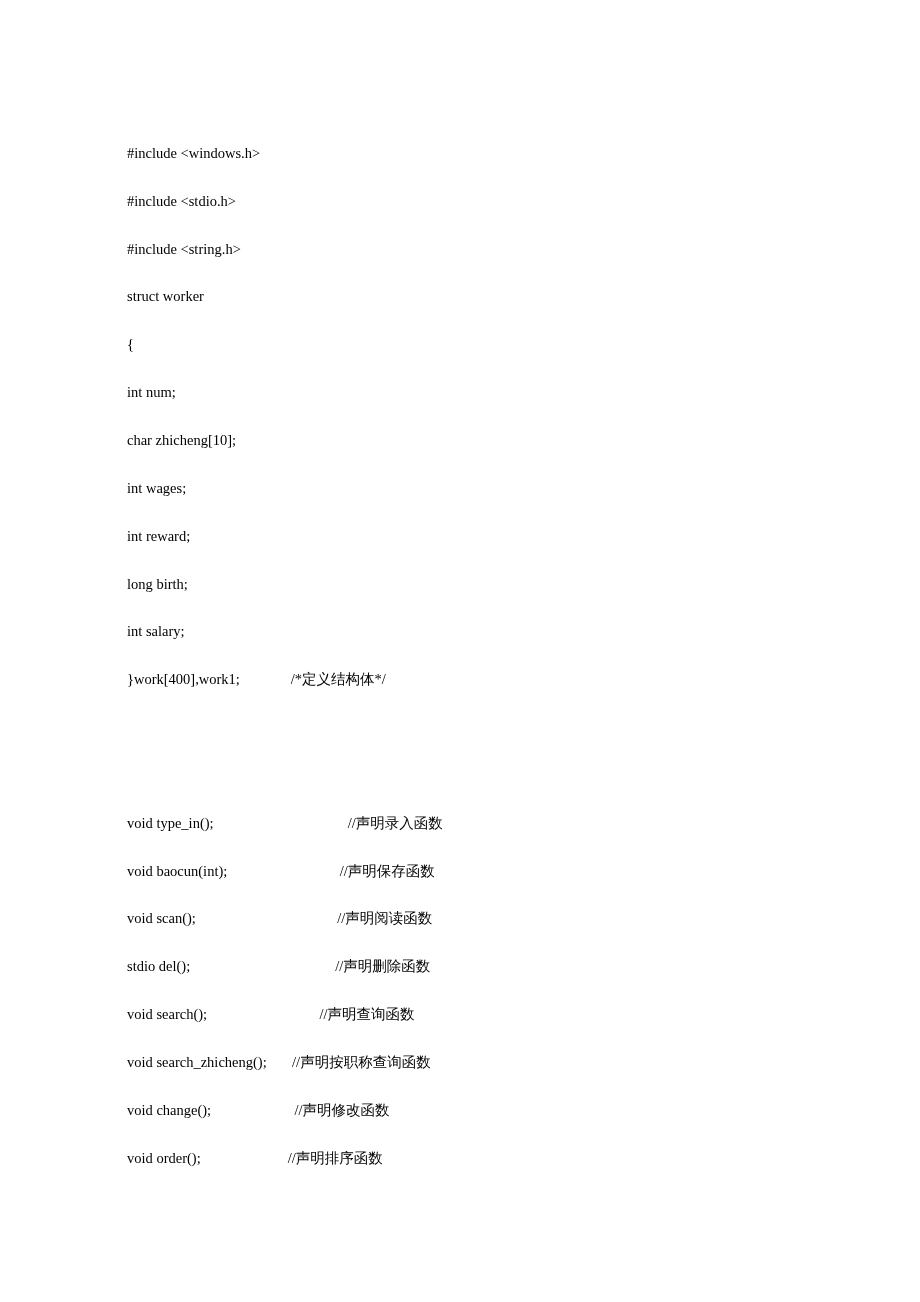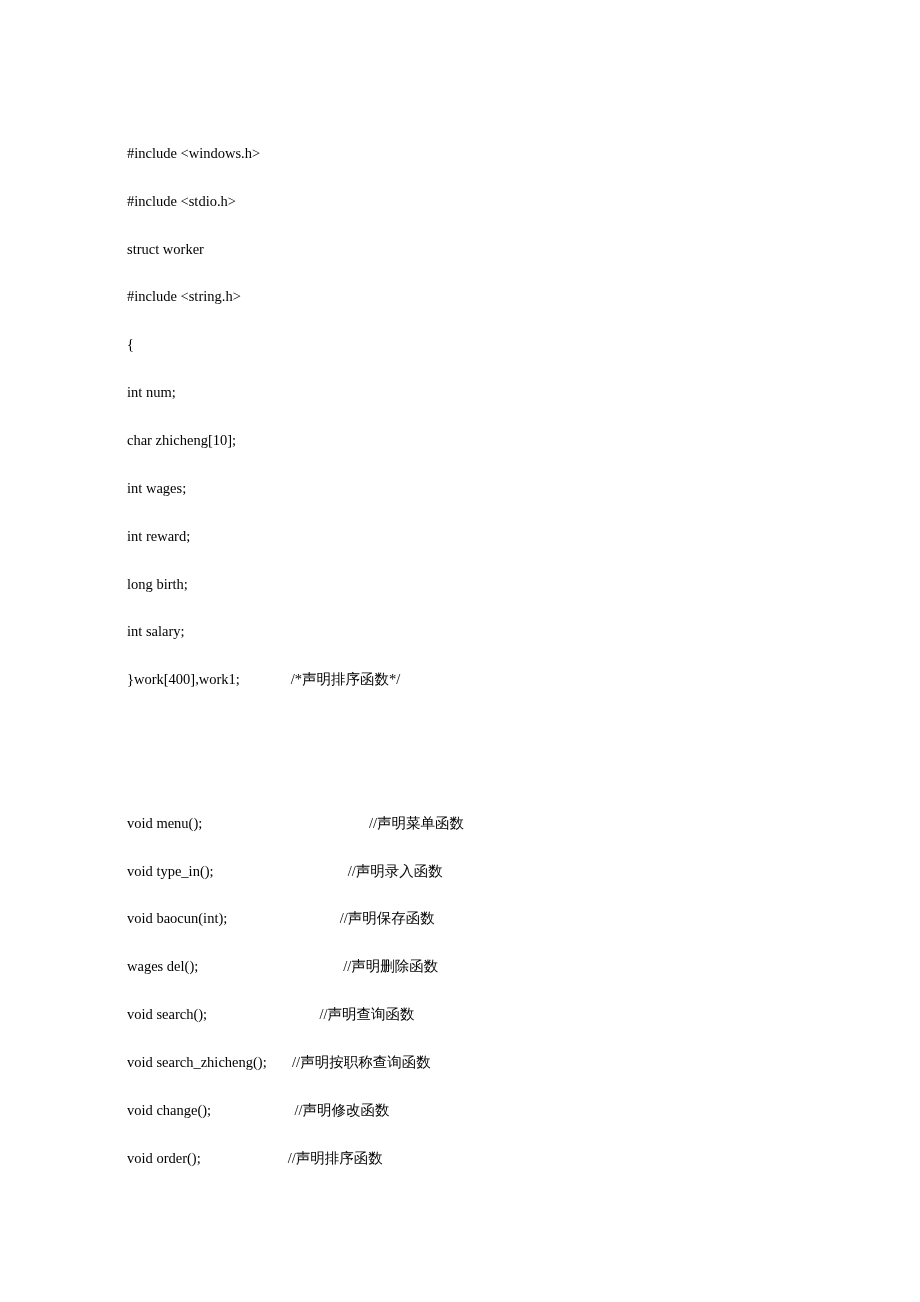--- a/index.html
+++ b/index.html
@@ -17,36 +17,36 @@
     box-sizing: border-box;
     white-space: pre-wrap;
   }
 </style>
 </head>
 <body>
 
 <div class="page">
 <div>#include &lt;windows.h&gt;</div>
 <div>#include &lt;stdio.h&gt;</div>
+<div>#include &lt;string.h&gt;</div>
 <div>struct worker</div>
-<div>#include &lt;string.h&gt;</div>
 <div>{</div>
 <div>int num;</div>
 <div>char zhicheng[10];</div>
 <div>int wages;</div>
 <div>int reward;</div>
 <div>long birth;</div>
 <div>int salary;</div>
-<div><span>}work[400],work1;</span><span>              </span><span>/*声明排序函数*/</span></div>
+<div><span>}work[400],work1;</span><span>              </span><span>/*定义结构体*/</span></div>
 <div>&nbsp;</div>
 <div>&nbsp;</div>
-<div><span>void menu();</span><span>                                              </span><span>//声明菜单函数</span></div>
 <div><span>void type_in();</span><span>                                     </span><span>//声明录入函数</span></div>
 <div><span>void baocun(int);</span><span>                               </span><span>//声明保存函数</span></div>
-<div><span>wages del();</span><span>                                        </span><span>//声明删除函数</span></div>
+<div><span>void scan();</span><span>                                       </span><span>//声明阅读函数</span></div>
+<div><span>stdio del();</span><span>                                        </span><span>//声明删除函数</span></div>
 <div><span>void search();</span><span>                               </span><span>//声明查询函数</span></div>
 <div><span>void search_zhicheng();</span><span>       </span><span>//声明按职称查询函数</span></div>
 <div><span>void change();</span><span>                       </span><span>//声明修改函数</span></div>
 <div><span>void order();</span><span>                        </span><span>//声明排序函数</span></div>
 
 
 
 
 
 

